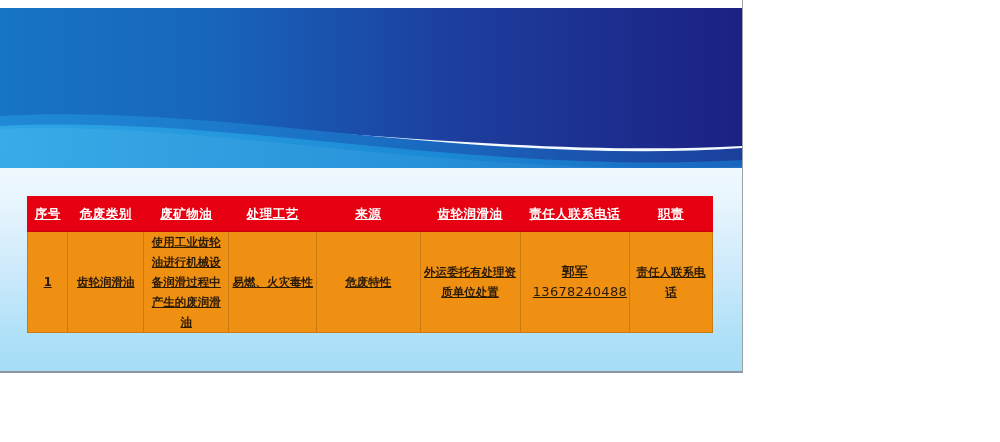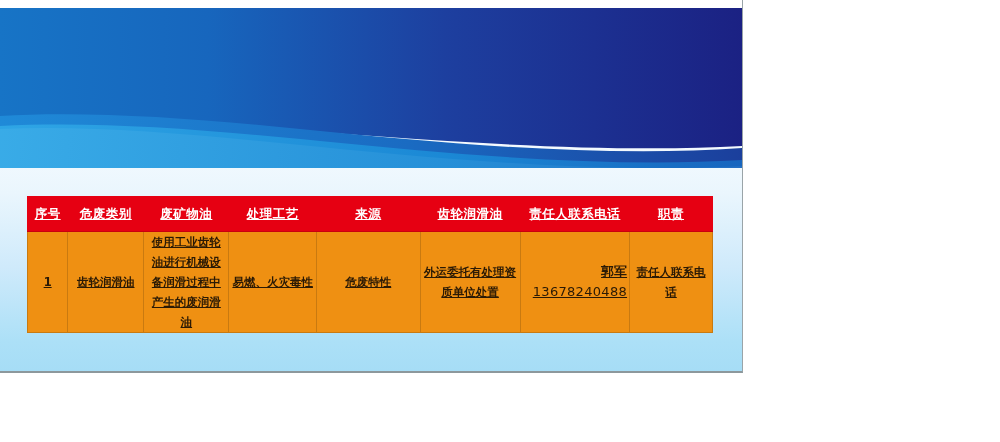--- a/index.html
+++ b/index.html
@@ -108,21 +108,21 @@
   .col-prop   { width: 76px; }
   .col-src    { width: 90px; }
   .col-proc   { width: 87px; }
   .col-phone  { width: 95px; }
   .col-duty   { width: 72px; }
 
   .cell-stage { letter-spacing: 0px; padding: 0 4px; }
   .cell-seq   { font-size: 13px; font-weight: normal; }
   .cell-phone { line-height: 16px; }
   .cell-phone .phone-num { font-family: "DejaVu Sans", "Liberation Sans", sans-serif; font-size: 13px; font-weight: normal; letter-spacing: 0.3px; text-align: right; }
-  .cell-phone .person { font-size: 13px; text-align: right; }
+  .cell-phone .person { font-size: 13px; }
 
   
   #company-name {
     position: absolute;
     left: 0;
     top: 330px;
     width: 716px;
     text-align: right;
     font-family: "DejaVu Sans", "Liberation Sans", sans-serif;
     font-size: 15px;

